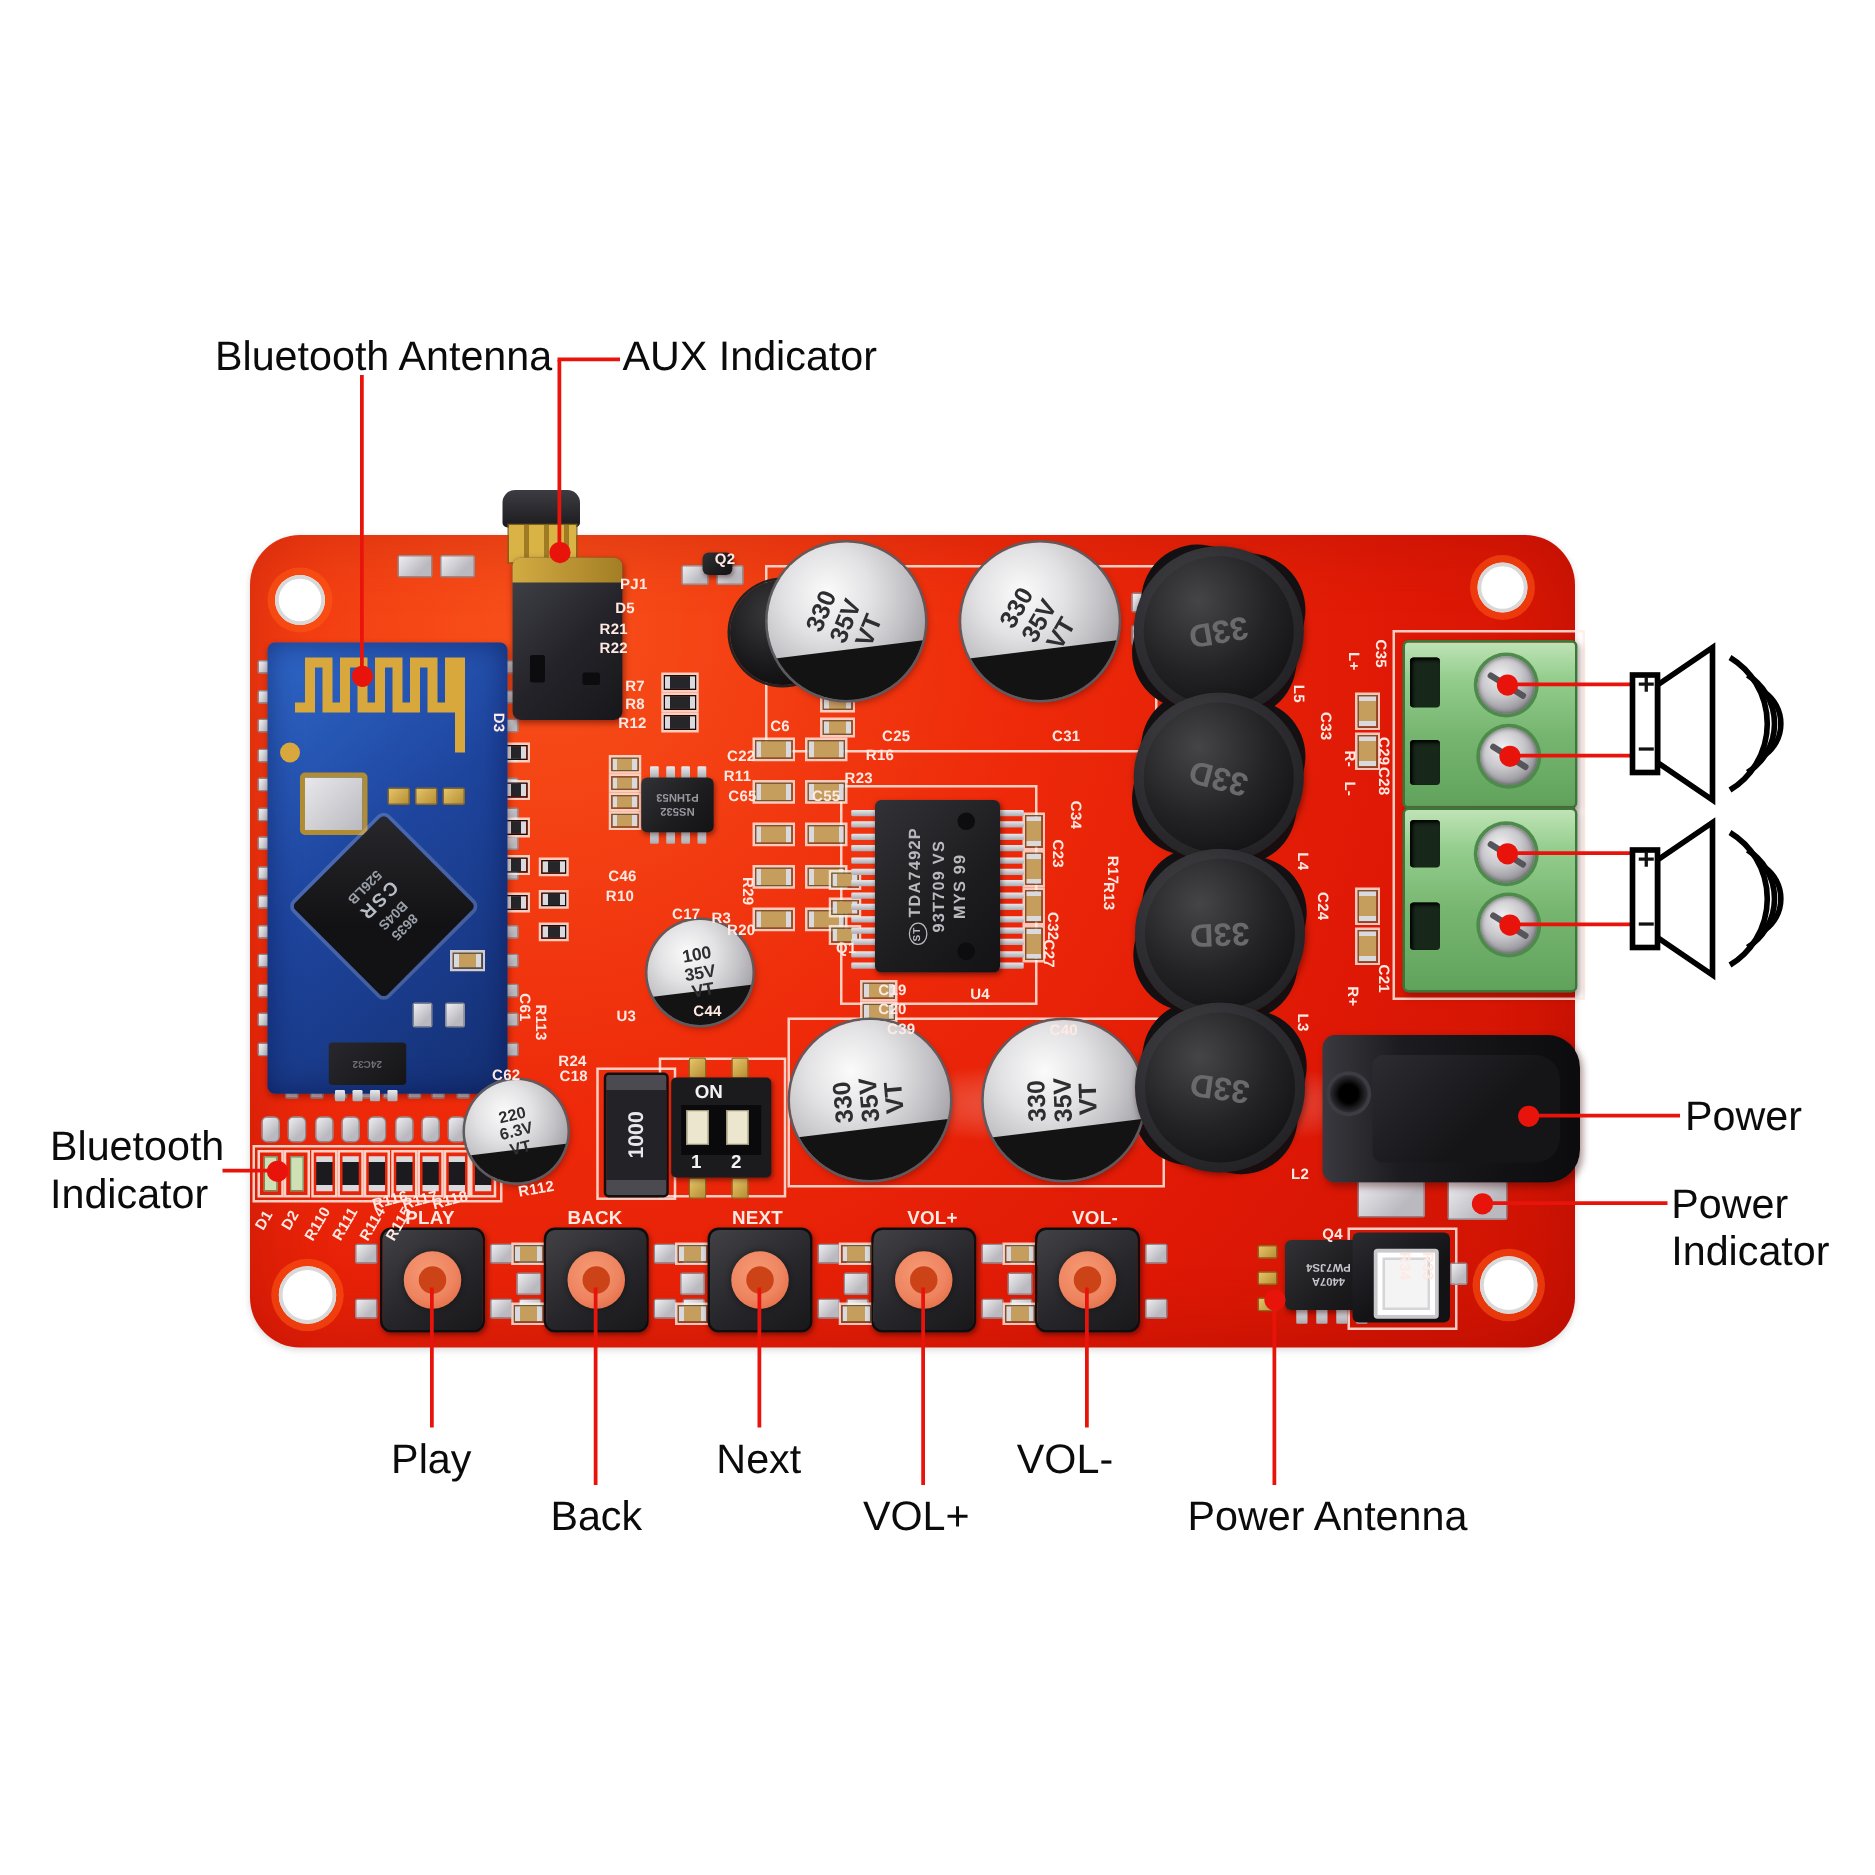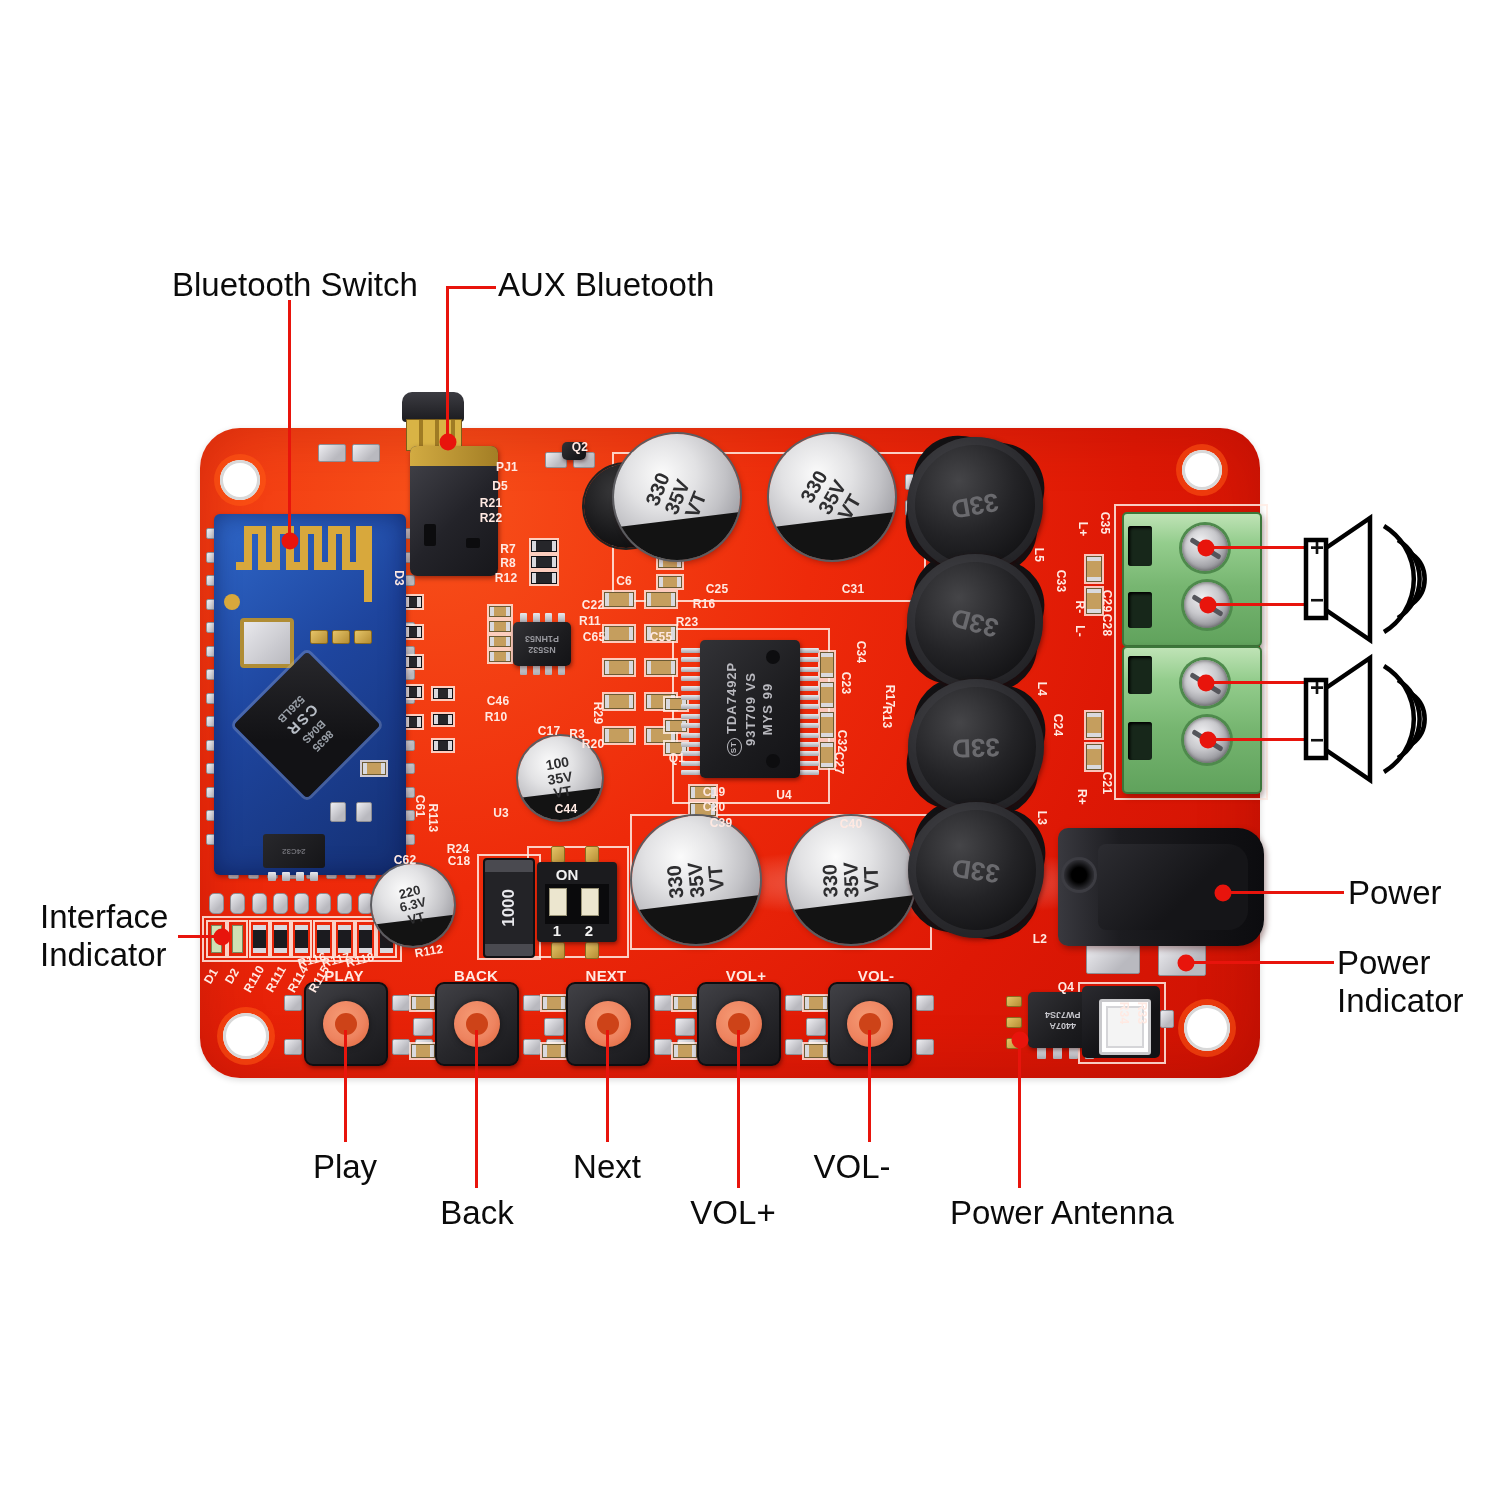--- a/index.html
+++ b/index.html
@@ -177,24 +177,24 @@
     <div style="position:absolute;left:6px;top:32px;width:30px;height:30px;border-radius:50%;background:radial-gradient(circle,#000 35%,#2e2e33 70%);box-shadow:0 0 0 3px #3c3c42;"></div>
     <div style="position:absolute;left:40px;top:16px;width:150px;height:86px;border-radius:8px 20px 20px 8px;background:linear-gradient(135deg,#2c2c31,#151518 60%);"></div>
   </div>
   <div class="pad" style="left:1086px;top:942px;width:52px;height:30px;z-index:15;"></div>
   <div class="pad" style="left:1158px;top:942px;width:46px;height:32px;z-index:15;"></div>
 
   <div class="frame" style="left:1078px;top:982px;width:84px;height:78px;"></div>
   <div class="abs" style="left:1082px;top:986px;width:78px;height:72px;background:linear-gradient(145deg,#2b2b30,#131316 60%);border-radius:5px;z-index:15;"></div>
   <div class="abs" style="left:1099px;top:999px;width:46px;height:50px;background:#f4f4f4;border:3px solid #c9c9cc;border-radius:3px;z-index:16;box-shadow:inset 0 0 0 4px #ffffff, inset 0 0 0 6px #d5d5d8;"></div>
 
-  <div class="annot" style="left:172px;top:266px;">Bluetooth Switch</div>
-  <div class="annot" style="left:498px;top:266px;">AUX Bluetooth</div>
+  <div class="annot" style="left:172px;top:266px;">Bluetooth Antenna</div>
+  <div class="annot" style="left:498px;top:266px;">AUX Indicator</div>
   <div class="annot" style="left:40px;top:898px;">
-    <span>Interface</span>
+    <span>Bluetooth</span>
     <span>Indicator</span>
   </div>
   <div class="annot" style="left:1348px;top:874px;">Power</div>
   <div class="annot" style="left:1337px;top:944px;">
     <span>Power</span>
     <span>Indicator</span>
   </div>
   <div class="annot ctr" style="left:345px;top:1148px;">Play</div>
   <div class="annot ctr" style="left:477px;top:1194px;">Back</div>
   <div class="annot ctr" style="left:607px;top:1148px;">Next</div>

